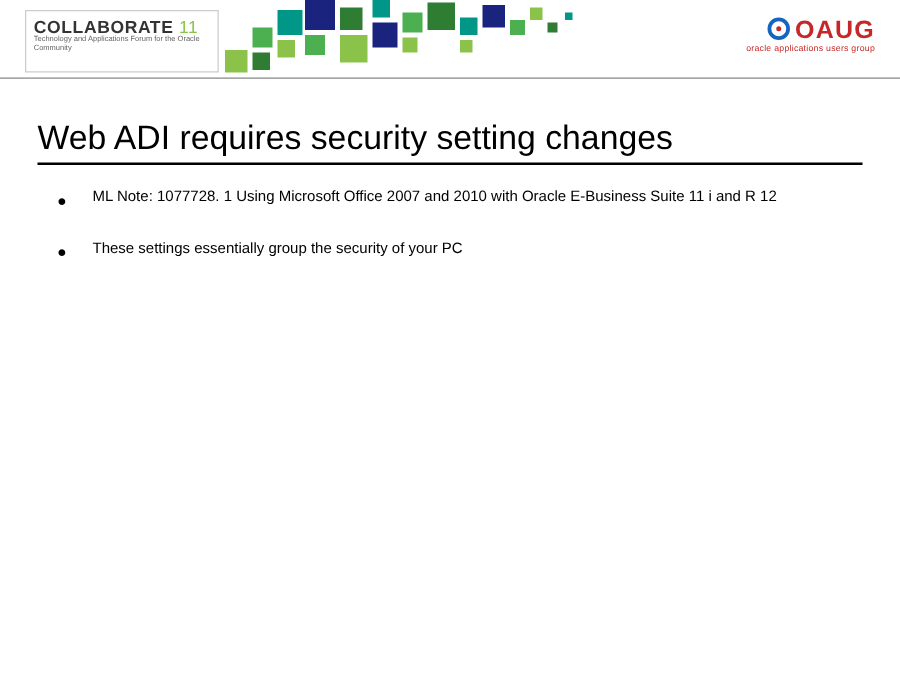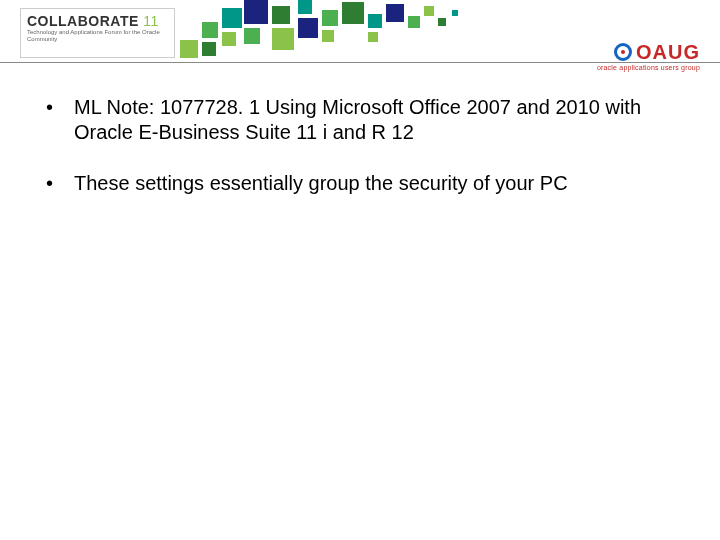--- a/index.html
+++ b/index.html
@@ -52,21 +52,20 @@
     height: 62px;
   }
   .sq {
     position: absolute;
   }
   .oaug-logo {
     position: absolute;
     right: 20px;
     top: 12px;
     text-align: right;
-    margin-top: 29px;
   }
   .oaug-logo .brand {
     font-size: 20px;
     font-weight: bold;
     color: #c62828;
     letter-spacing: 1px;
   }
   .oaug-logo .gear {
     display: inline-block;
     width: 18px;
@@ -111,21 +110,21 @@
     border-bottom: 2px solid #000;
     padding-bottom: 4px;
     line-height: 1.15;
   }
   ul.bullets {
     list-style: none;
     padding: 0;
     margin: 0;
   }
   ul.bullets li {
-    font-size: 20px;
+    font-size: 12px;
     color: #000;
     line-height: 1.25;
     margin-bottom: 26px;
     padding-left: 44px;
     position: relative;
   }
   ul.bullets li::before {
     content: "•";
     position: absolute;
     left: 16px;
@@ -174,17 +173,18 @@
       <span class="gear"></span>
       <span class="brand">OAUG</span>
     </div>
     <div class="tag">oracle applications users group</div>
   </div>
 
   <div class="divider"></div>
 </div>
 
 <div class="content">
+  <h1 class="title">Web ADI requires security setting changes</h1>
   <ul class="bullets">
     <li>ML Note: 1077728. 1 Using Microsoft Office 2007 and 2010 with Oracle E-Business Suite 11 i and R 12</li>
     <li>These settings essentially group the security of your PC</li>
   </ul>
 </div>
 
 </body></html>

